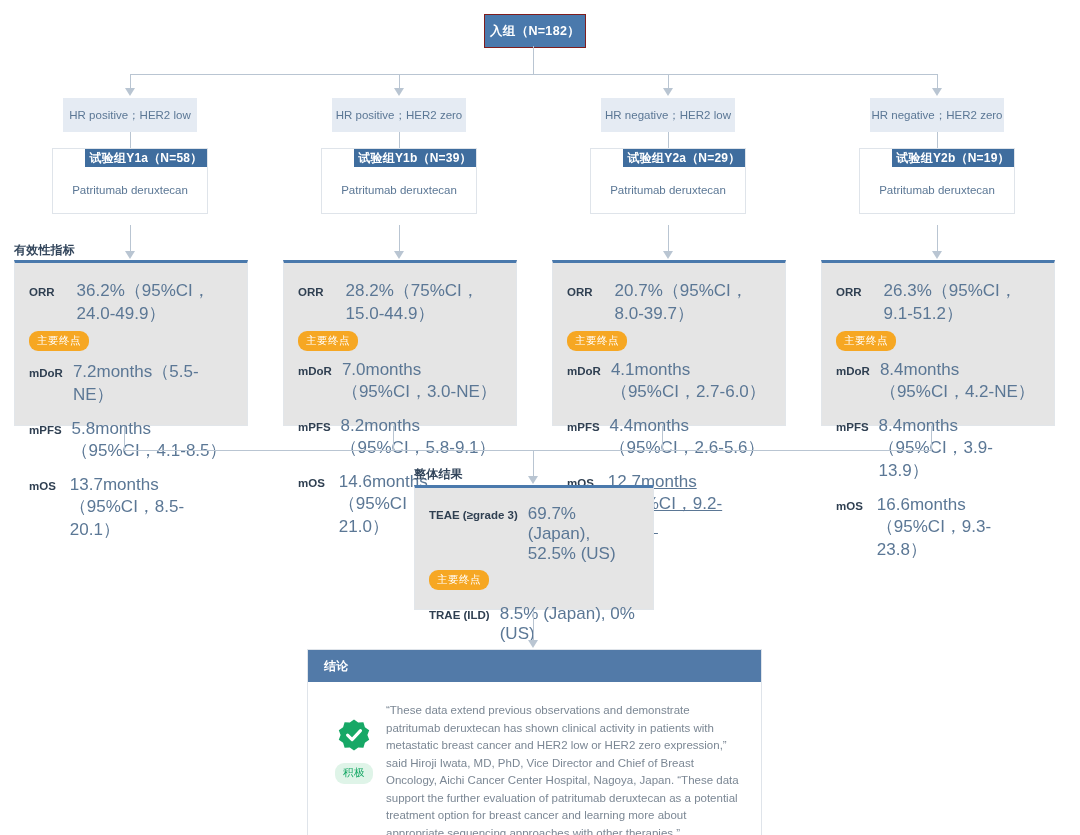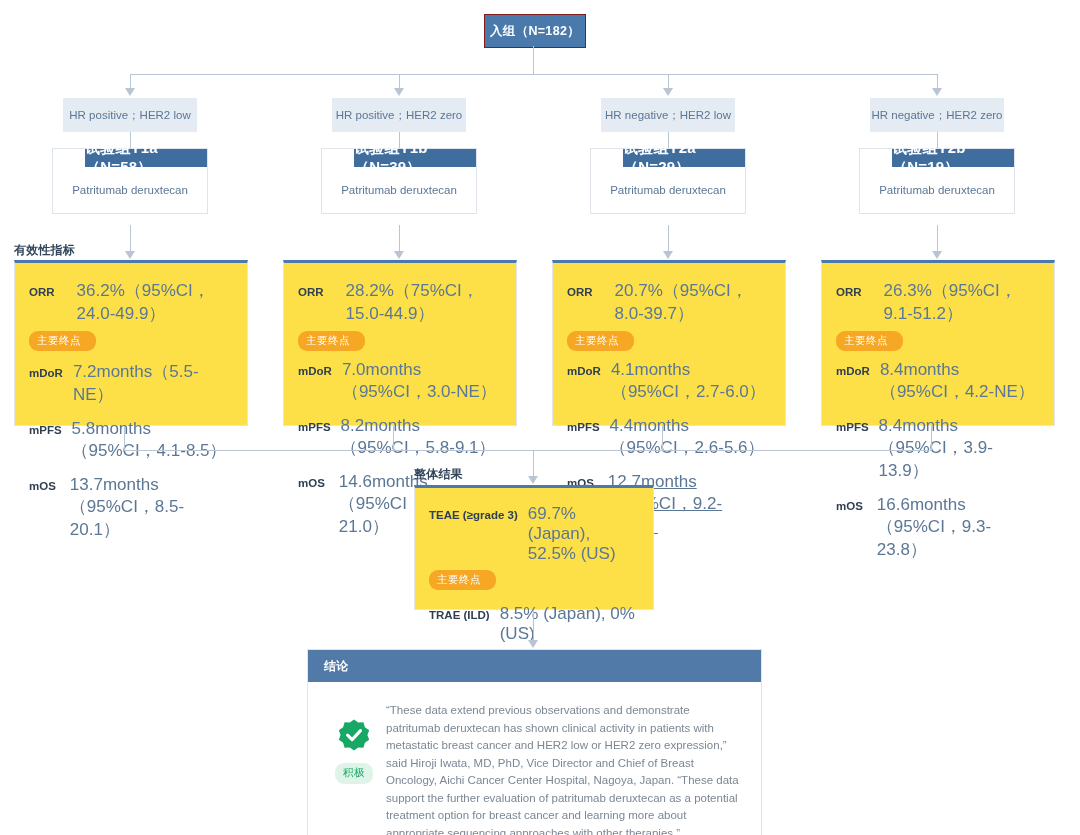--- a/index.html
+++ b/index.html
@@ -74,21 +74,21 @@
     position: absolute;
     top: 148px;
     width: 156px;
     background: #ffffff;
     border: 1px solid #dfe4ea;
     box-sizing: border-box;
   }
   .arm-head {
     background: #3f6d9e;
     color: #ffffff;
-    font-size: 15px;
+    font-size: 12px;
     font-weight: bold;
     height: 18px;
     display: flex;
     align-items: center;
     justify-content: center;
     letter-spacing: .2px;
     margin-left: 32px;
   }
   .arm-body {
     height: 46px;
@@ -105,21 +105,21 @@
     font-size: 12px;
     font-weight: bold;
     color: #33465c;
     letter-spacing: .2px;
     white-space: nowrap;
   }
 
   
   .metric-card {
     position: absolute;
-    background: #fde047;
+    background: #e5e5e5;
     border: 1px solid #e2e6ea;
     border-top: 3px solid #4a79ac;
     box-sizing: border-box;
     padding: 16px 14px 10px 14px;
   }
   .m-row {
     display: flex;
     align-items: baseline;
     margin-bottom: 3px;
   }
@@ -134,21 +134,21 @@
     font-size: 17px;
     color: #5b7795;
     margin-left: 10px;
   }
   .pill {
     display: inline-block;
     background: #f6a723;
     color: #ffffff;
     font-size: 10.5px;
     line-height: 1;
-    padding: 4px 15px 5px 8px;
+    padding: 4px 8px 5px 8px;
     border-radius: 9px;
     margin-top: 3px;
     letter-spacing: .5px;
   }
   .pill-wrap { margin-bottom: 9px; }
 
   
   .concl-card {
     position: absolute;
     left: 307px;

